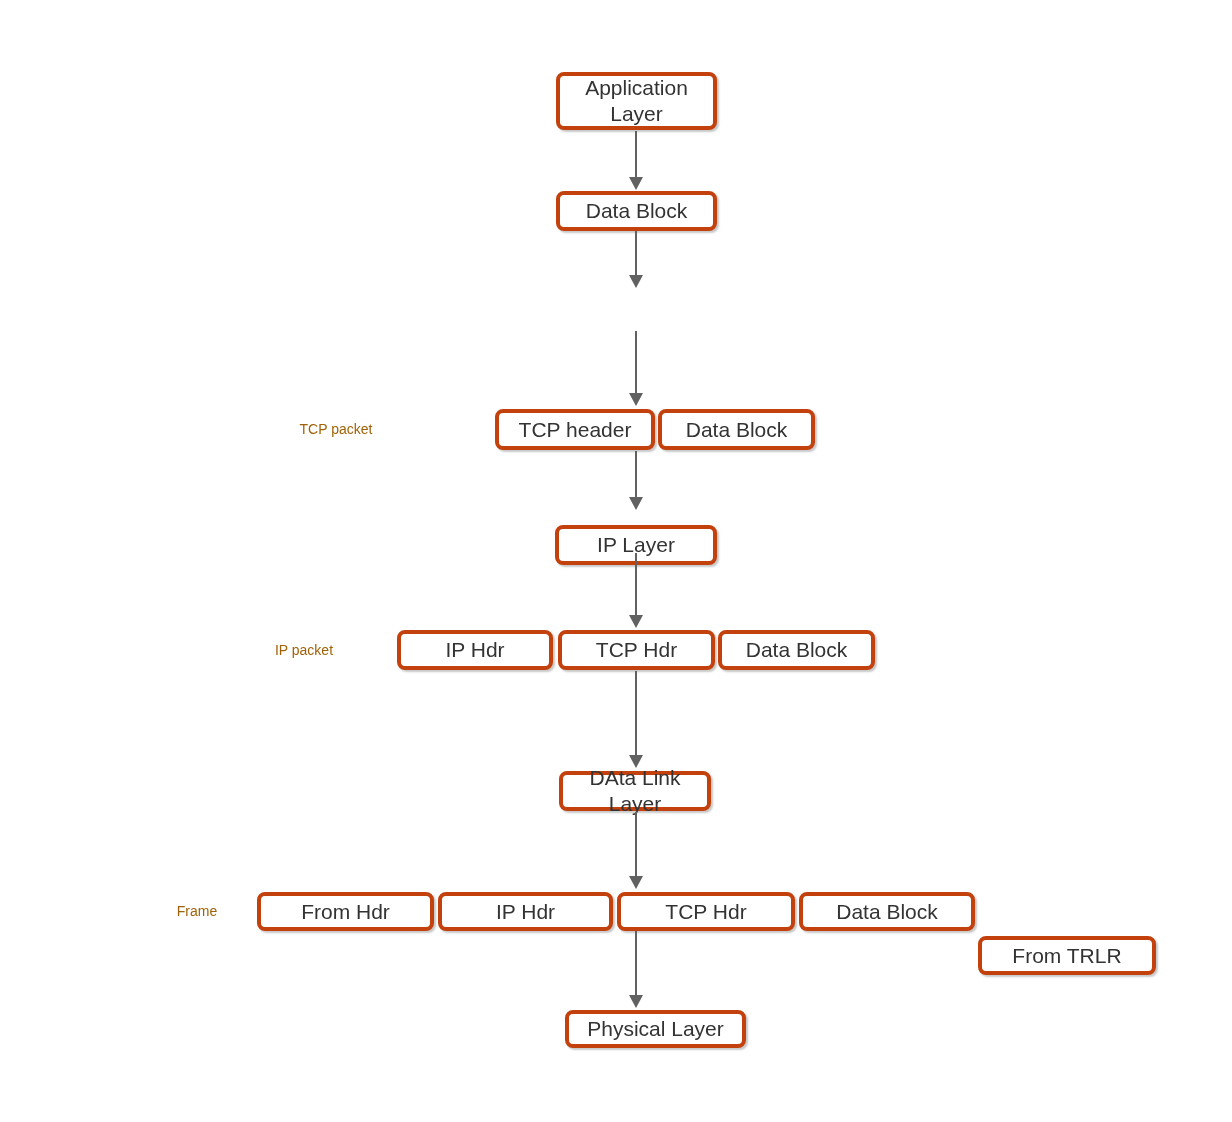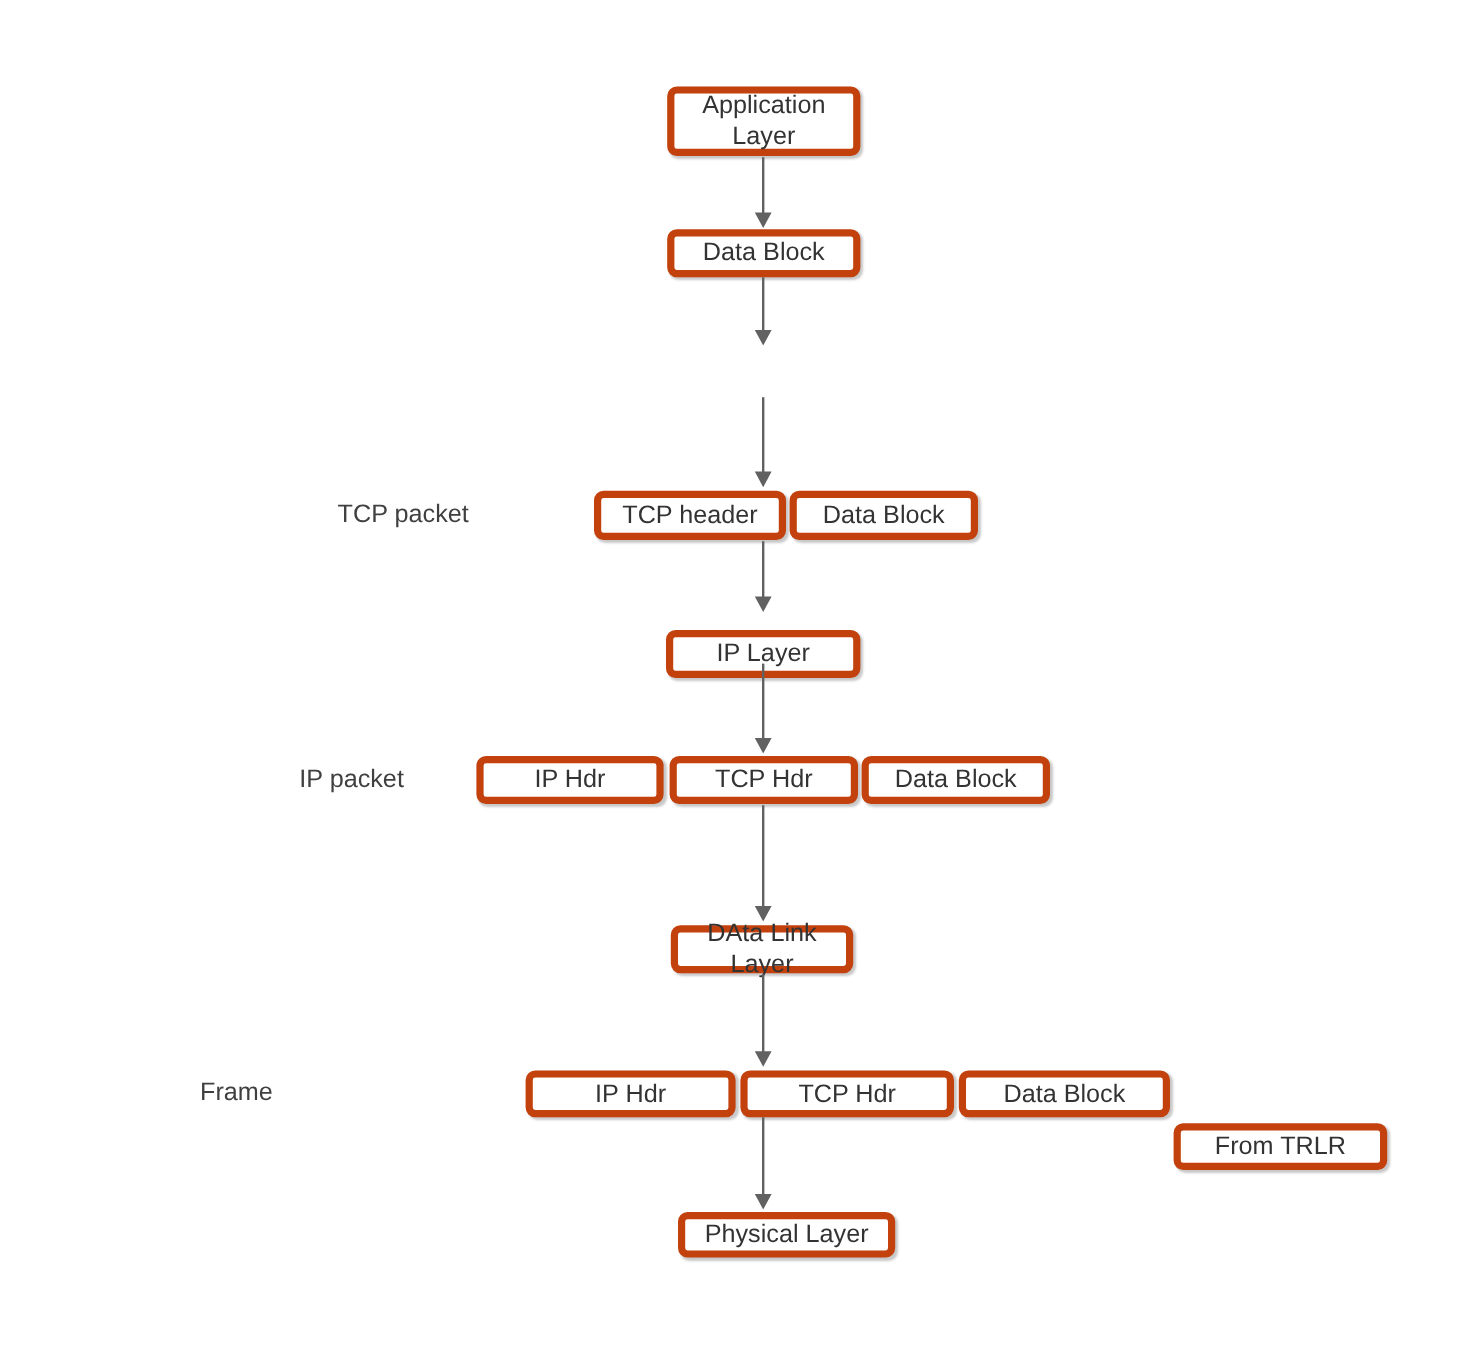--- a/index.html
+++ b/index.html
@@ -12,37 +12,37 @@
     width: 1232px;
     height: 1122px;
     background: #ffffff;
     font-family: "Liberation Sans", sans-serif;
     color: #333333;
     overflow: hidden;
   }
   .node {
     position: absolute;
     box-sizing: border-box;
-    border: 6px solid #c2410c;
+    border: 4px solid #c2410c;
     border-radius: 8px;
     background: #ffffff;
     box-shadow: 2px 2px 2px rgba(0,0,0,0.22);
     display: flex;
     align-items: center;
     justify-content: center;
     text-align: center;
     font-size: 21px;
     line-height: 26px;
     color: #333333;
   }
   .flow-label {
     position: absolute;
-    font-size: 21px;
+    font-size: 14px;
     line-height: 26px;
-    color: #404040;
+    color: #a16207;
     text-align: center;
     width: 160px;
   }
   .arrow {
     position: absolute;
     width: 14px;
   }
   .arrow .shaft {
     position: absolute;
     left: 6px;
@@ -97,40 +97,41 @@
     <div class="head"></div>
   </div>
 
   <div class="node" style="left:555px; top:512px; width:162px; height:40px;margin-top:13px;">IP Layer</div>
 
   <div class="arrow" style="left:629px; top:553px; height:75px;">
     <div class="shaft"></div>
     <div class="head"></div>
   </div>
 
-  <div class="flow-label" style="left:213px; top:637px;">IP packet</div>
+  <div class="flow-label" style="left:224px; top:637px;">IP packet</div>
 
   <div class="node" style="left:397px; top:630px; width:156px; height:40px;">IP Hdr</div>
   <div class="node" style="left:558px; top:630px; width:157px; height:40px;">TCP Hdr</div>
   <div class="node" style="left:718px; top:630px; width:157px; height:40px;">Data Block</div>
 
   <div class="arrow" style="left:629px; top:671px; height:97px;">
     <div class="shaft"></div>
     <div class="head"></div>
   </div>
 
   <div class="node" style="left:547px; top:771px; width:152px; height:40px;margin-left:12px;">DAta Link Layer</div>
 
   <div class="arrow" style="left:629px; top:812px; height:77px;">
     <div class="shaft"></div>
     <div class="head"></div>
   </div>
 
   <div class="flow-label" style="left:117px; top:898px;">Frame</div>
 
+  <div class="node" style="left:257px; top:892px; width:177px; height:39px;">From Hdr</div>
   <div class="node" style="left:438px; top:892px; width:175px; height:39px;">IP Hdr</div>
   <div class="node" style="left:617px; top:892px; width:178px; height:39px;">TCP Hdr</div>
   <div class="node" style="left:799px; top:892px; width:176px; height:39px;">Data Block</div>
   <div class="node" style="left:978px; top:892px; width:178px; height:39px;margin-top:44px;">From TRLR</div>
 
   <div class="arrow" style="left:629px; top:931px; height:77px;">
     <div class="shaft"></div>
     <div class="head"></div>
   </div>
 

